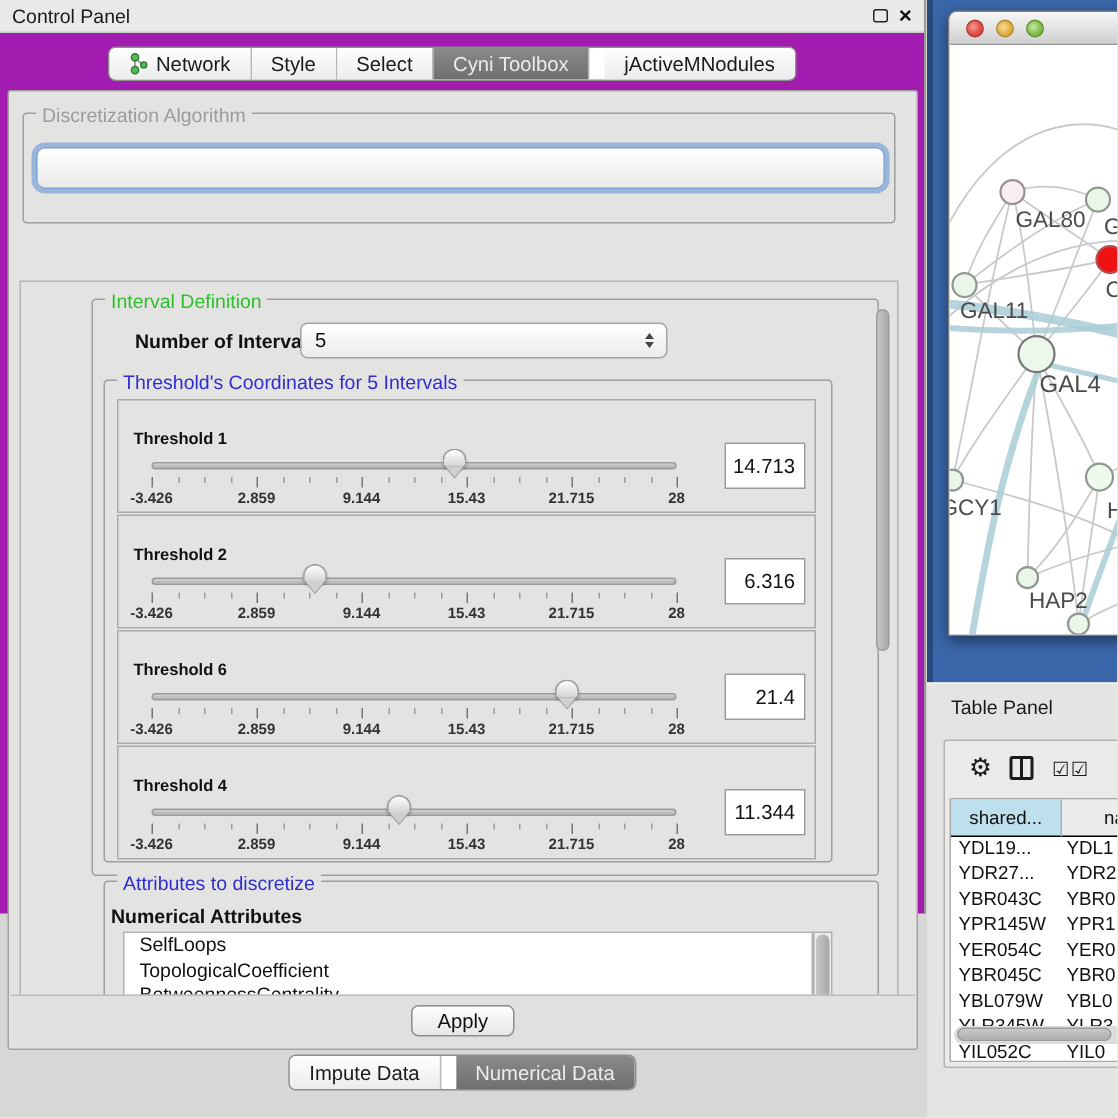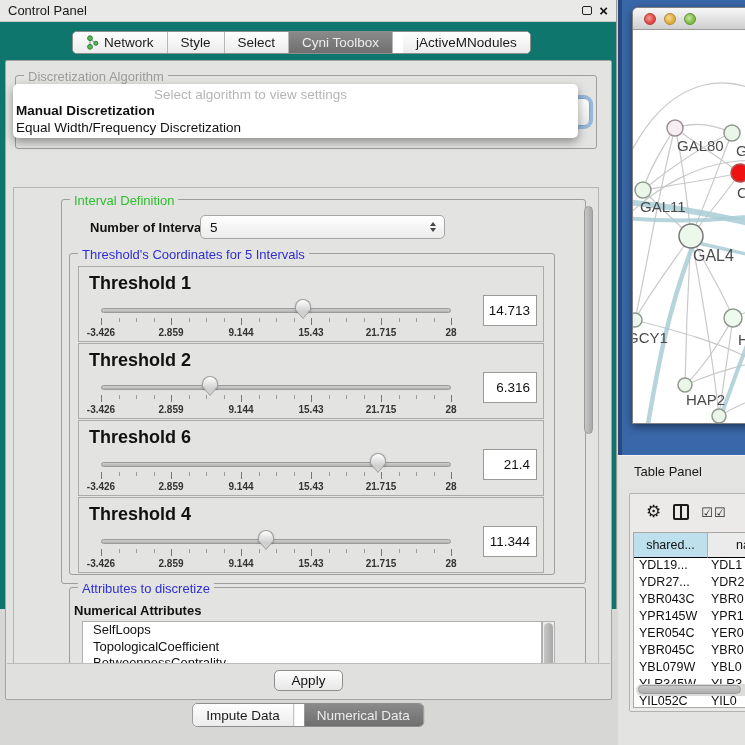--- a/index.html
+++ b/index.html
@@ -1,20 +1,20 @@
 <!DOCTYPE html>
 <html><head>
 <meta charset="utf-8">
 <style>
   * { margin:0; padding:0; box-sizing:border-box; }
   html,body { font-family:"Liberation Sans", sans-serif; }
   .stage { position:relative; width:745px; height:745px; overflow:hidden; background:#d7d7d5; }
 
   
-  .cp { position:absolute; left:0; top:0; width:617px; height:609px; background:#0f766e; border-right:1px solid #9a9a98; }
+  .cp { position:absolute; left:0; top:0; width:617px; height:609px; background:#a21caf; border-right:1px solid #9a9a98; }
   .cp-titlebar { position:absolute; left:0; top:0; right:0; height:22px; background:#e9e9e7; border-bottom:1px solid #c9c9c7; }
   .cp-title { position:absolute; left:8px; top:3px; font-size:13px; color:#1a1a1a; }
   .tb-icons { position:absolute; right:8px; top:4px; display:flex; gap:7px; align-items:center; }
   .float-ico { width:10px; height:9px; border:1.6px solid #222; border-radius:2px; display:inline-block; }
   .close-ico { font-size:15px; font-weight:bold; color:#111; line-height:13px; }
 
   .tabbar-top { position:absolute; left:72px; top:31px; height:23px; display:flex; border:1px solid #8e8e8c; border-radius:5px; overflow:hidden; background:#fff; }
   .seg { display:flex; align-items:center; gap:5px; padding:0 13px; font-size:13.5px; color:#1a1a1a; background:linear-gradient(#fefefe,#ececec); border-right:1px solid #b8b8b6; white-space:nowrap; }
   .seg:last-child { border-right:none;margin-left:10px; }
   .seg.sel { background:linear-gradient(#8a8a8a,#6f6f6f); color:#ececec; }
@@ -47,21 +47,21 @@
   .scrollpane { position:absolute; left:7px; top:126px; width:586px; height:478px; border:1px solid #b4b4b2; background:#e3e3e1; overflow:hidden; }
   .vscroll { position:absolute; right:3px; top:2px; bottom:2px; width:13px; }
   .vthumb { position:absolute; left:2px; top:16px; width:9px; height:228px; border-radius:5px; background:linear-gradient(90deg,#c6c6c6,#aaaaaa); border:1px solid #9b9b9b; }
 
   .interval-group { left:35px; top:11px; width:525px; height:385px;margin-left:12px; }
   .count-label { position:absolute; left:28px; top:20px; font-size:13px; font-weight:bold; color:#111; }
   .count-combo { left:138px; top:15px; width:245px; height:24px; }
 
   .thr-group { left:7px; top:53px; width:486px; height:322px; }
   .thr { position:absolute; left:8px; width:466px; height:76px; border:1px solid #ababab; background:#e3e3e1; }
-  .thr-label { position:absolute; left:10px; top:6px; font-size:18px; font-weight:bold; color:#111; }
+  .thr-label { position:absolute; left:10px; top:20px; font-size:11px; font-weight:bold; color:#111; }
   .slider { position:absolute; left:22px; right:92px; top:38px; height:34px; }
   .track { position:absolute; left:0; right:0; top:3px; height:5px; border:1px solid #9a9a98; border-radius:4px; background:linear-gradient(#cfcfcf,#b2b2b2); }
   .thr-thumb { position:absolute; top:-6px; width:16px; height:13px; margin-left:-8px; border:1px solid #9e9e9e; border-bottom-color:#8e8e8e; border-radius:8px 8px 3px 3px; background:linear-gradient(#ffffff,#d2d2d2); box-shadow:0 1px 2px rgba(0,0,0,.25); }
   .thr-thumb::after { content:""; position:absolute; left:1px; top:11px; border-left:6px solid transparent; border-right:6px solid transparent; border-top:7px solid #d0d0d0; filter:drop-shadow(0 1px 0 #999); }
   .ticks { position:absolute; left:0; right:0; top:13px; height:8px; }
   .tick { position:absolute; top:0; width:1px; height:4px; background:#9c9c9a; }
   .tick.major { height:7px; background:#767674; }
   .tick-labels { position:absolute; left:0; right:0; top:22px; height:12px; }
   .tick-labels span { position:absolute; transform:translateX(-50%); font-size:10px; font-weight:bold; color:#333; white-space:nowrap; }
   .thr-value { position:absolute; right:6px; top:28px; width:54px; height:31px; background:#fff; border:1px solid #9a9a98; font-size:13.5px; color:#111; text-align:right; line-height:29px; padding-right:6px; }
@@ -153,25 +153,20 @@
       </div>
     </div>
 
     <div class="content">
 
       <div class="group alg-group">
         <span class="group-title dim">Discretization Algorithm</span>
         <div class="alg-combo"></div>
       </div>
 
-      <div class="popup">
-        <div class="hint">Select algorithm to view settings</div>
-        <div class="opt bold">Manual Discretization</div>
-        <div class="opt">Equal Width/Frequency Discretization</div>
-      </div>
 
 
       <div class="scrollpane">
 
         <div class="group interval-group">
           <span class="group-title green">Interval Definition</span>
           <span class="count-label">Number of Intervals</span>
           <div class="combo count-combo">
             <span class="combo-text">5</span>
             <span class="spinner">

